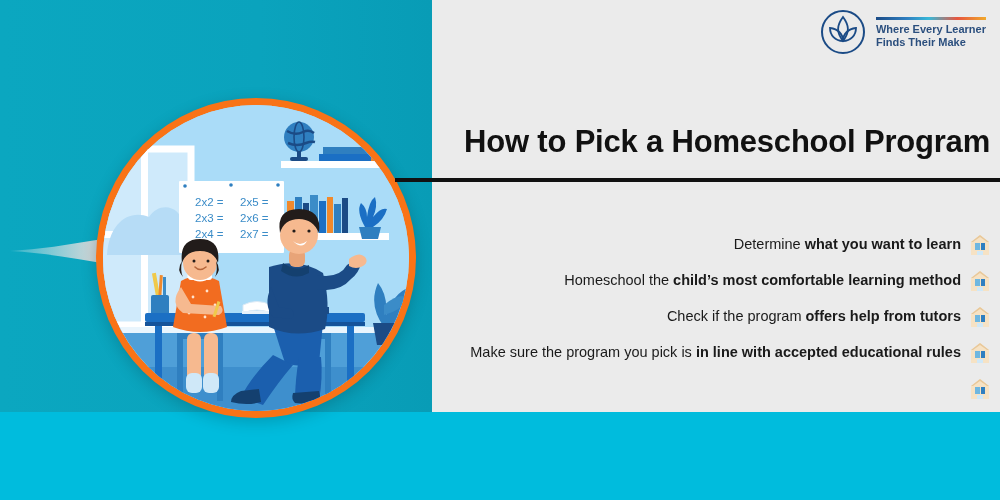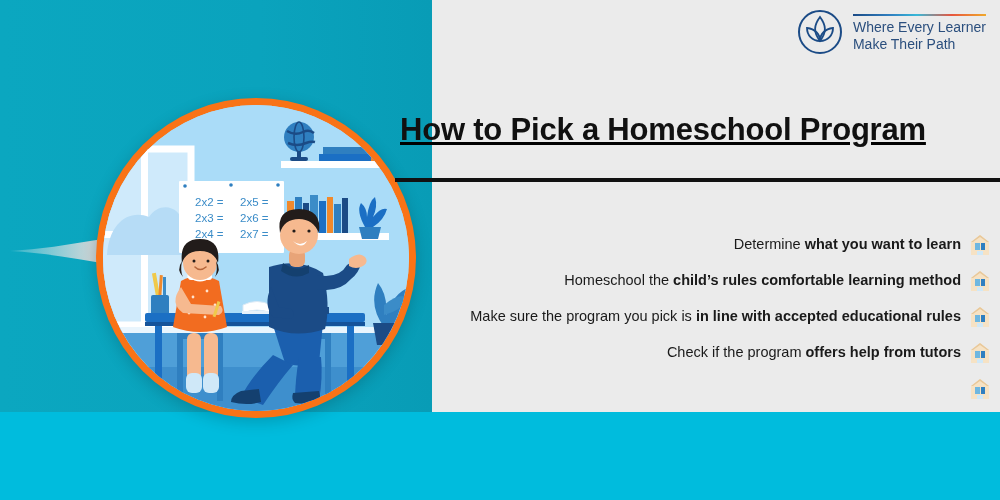--- a/index.html
+++ b/index.html
@@ -69,23 +69,23 @@
     width: 306px; height: 306px;
     border-radius: 50%;
     overflow: hidden;
     background: #aadcf8;
   }
   .illus-svg { display: block; }
 
   
   .title-block {
     position: absolute;
-    left: 400px; top: 112px;
+    left: 400px; top: 124px;
     width: 590px;
-    text-decoration: underline;
+    text-align: right;
   }
   .main-title {
     font-family: "Liberation Sans", sans-serif;
     font-size: 31px;
     font-weight: bold;
     color: #111111;
     letter-spacing: -0.2px;
     line-height: 1.15;
     margin: 0;
     white-space: nowrap;
@@ -148,22 +148,22 @@
     letter-spacing: -0.3px;
     line-height: 1;
   }
   .logo-underline {
     height: 2.5px;
     width: 100%;
     margin: 2px 0 3px 0;
     background: linear-gradient(90deg,#1b4b86 0%, #2f7fc0 28%, #38b8d8 48%, #e7563f 74%, #f0a92c 100%);
   }
   .logo-tagline {
-    font-size: 14px;
-    font-weight: normal;
+    font-size: 11px;
+    font-weight: bold;
     color: #2b4f7e;
     line-height: 1.18;
     white-space: nowrap;
   }
 </style>
 </head>
 <body>
 
 <div id="canvas">
 
@@ -334,43 +334,43 @@
       <svg class="bullet-icon" viewBox="0 0 20 22">
         <path d="M10 1 L19 8 L19 21 L1 21 L1 8 Z" fill="#f6e2c4"></path>
         <path d="M10 1 L19 8 L17 8 L10 3 L3 8 L1 8 Z" fill="#e8c89a"></path>
         <rect x="5" y="9" width="5" height="7" fill="#6fb7e0"></rect>
         <rect x="11" y="9" width="4" height="7" fill="#2f7fc0"></rect>
         <rect x="7" y="17" width="6" height="4" fill="#cfe8f8"></rect>
       </svg>
     </div>
 
     <div class="bullet-row">
-      <div class="bullet-text"><span>Homeschool the </span><b>child’s rules comfortable learning method</b></div>
+      <div class="bullet-text"><span>Homeschool the </span><b>child’s most comfortable learning method</b></div>
       <svg class="bullet-icon" viewBox="0 0 20 22">
         <path d="M10 1 L19 8 L19 21 L1 21 L1 8 Z" fill="#f6e2c4"></path>
         <path d="M10 1 L19 8 L17 8 L10 3 L3 8 L1 8 Z" fill="#e8c89a"></path>
         <rect x="5" y="9" width="5" height="7" fill="#6fb7e0"></rect>
         <rect x="11" y="9" width="4" height="7" fill="#2f7fc0"></rect>
         <rect x="7" y="17" width="6" height="4" fill="#cfe8f8"></rect>
       </svg>
     </div>
 
     <div class="bullet-row">
-      <div class="bullet-text"><span>Make sure the program you pick is </span><b>in line with accepted educational rules</b></div>
+      <div class="bullet-text"><span>Check if the program </span><b>offers help from tutors</b></div>
       <svg class="bullet-icon" viewBox="0 0 20 22">
         <path d="M10 1 L19 8 L19 21 L1 21 L1 8 Z" fill="#f6e2c4"></path>
         <path d="M10 1 L19 8 L17 8 L10 3 L3 8 L1 8 Z" fill="#e8c89a"></path>
         <rect x="5" y="9" width="5" height="7" fill="#6fb7e0"></rect>
         <rect x="11" y="9" width="4" height="7" fill="#2f7fc0"></rect>
         <rect x="7" y="17" width="6" height="4" fill="#cfe8f8"></rect>
       </svg>
     </div>
 
     <div class="bullet-row">
-      <div class="bullet-text"><span>Check if the program </span><b>offers help from tutors</b></div>
+      <div class="bullet-text"><span>Make sure the program you pick is </span><b>in line with accepted educational rules</b></div>
       <svg class="bullet-icon" viewBox="0 0 20 22">
         <path d="M10 1 L19 8 L19 21 L1 21 L1 8 Z" fill="#f6e2c4"></path>
         <path d="M10 1 L19 8 L17 8 L10 3 L3 8 L1 8 Z" fill="#e8c89a"></path>
         <rect x="5" y="9" width="5" height="7" fill="#6fb7e0"></rect>
         <rect x="11" y="9" width="4" height="7" fill="#2f7fc0"></rect>
         <rect x="7" y="17" width="6" height="4" fill="#cfe8f8"></rect>
       </svg>
     </div>
 
     <div class="bullet-row">
@@ -388,17 +388,17 @@
   <div class="logo-block">
     <svg class="logo-mark" viewBox="0 0 48 48">
       <circle cx="24" cy="24" r="21" fill="none" stroke="#1b4b86" stroke-width="2"></circle>
       <path d="M24 9 C30 17 31 24 24 33 C17 24 18 17 24 9 Z" fill="none" stroke="#1b4b86" stroke-width="1.8"></path>
       <path d="M24 33 C16 33 11 27 11 20 C19 21 24 26 24 33 Z" fill="none" stroke="#1b4b86" stroke-width="1.8"></path>
       <path d="M24 33 C32 33 37 27 37 20 C29 21 24 26 24 33 Z" fill="none" stroke="#1b4b86" stroke-width="1.8"></path>
     </svg>
     <div class="logo-text-col">
       <div class="logo-underline"></div>
       <div class="logo-tagline">Where Every Learner</div>
-      <div class="logo-tagline">Make Their Path</div>
+      <div class="logo-tagline">Finds Their Make</div>
     </div>
   </div>
 
 </div>
 
 </body></html>

